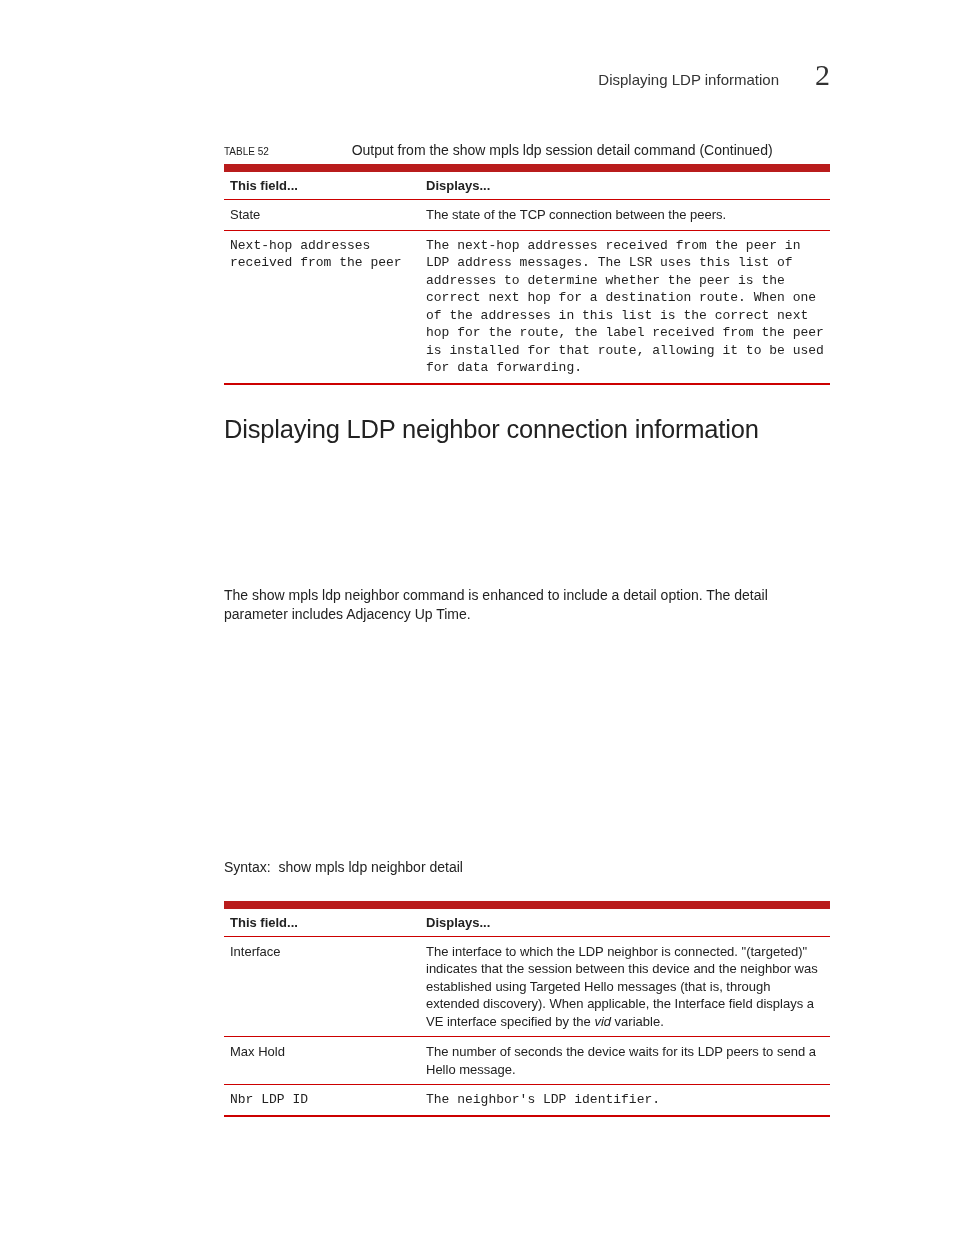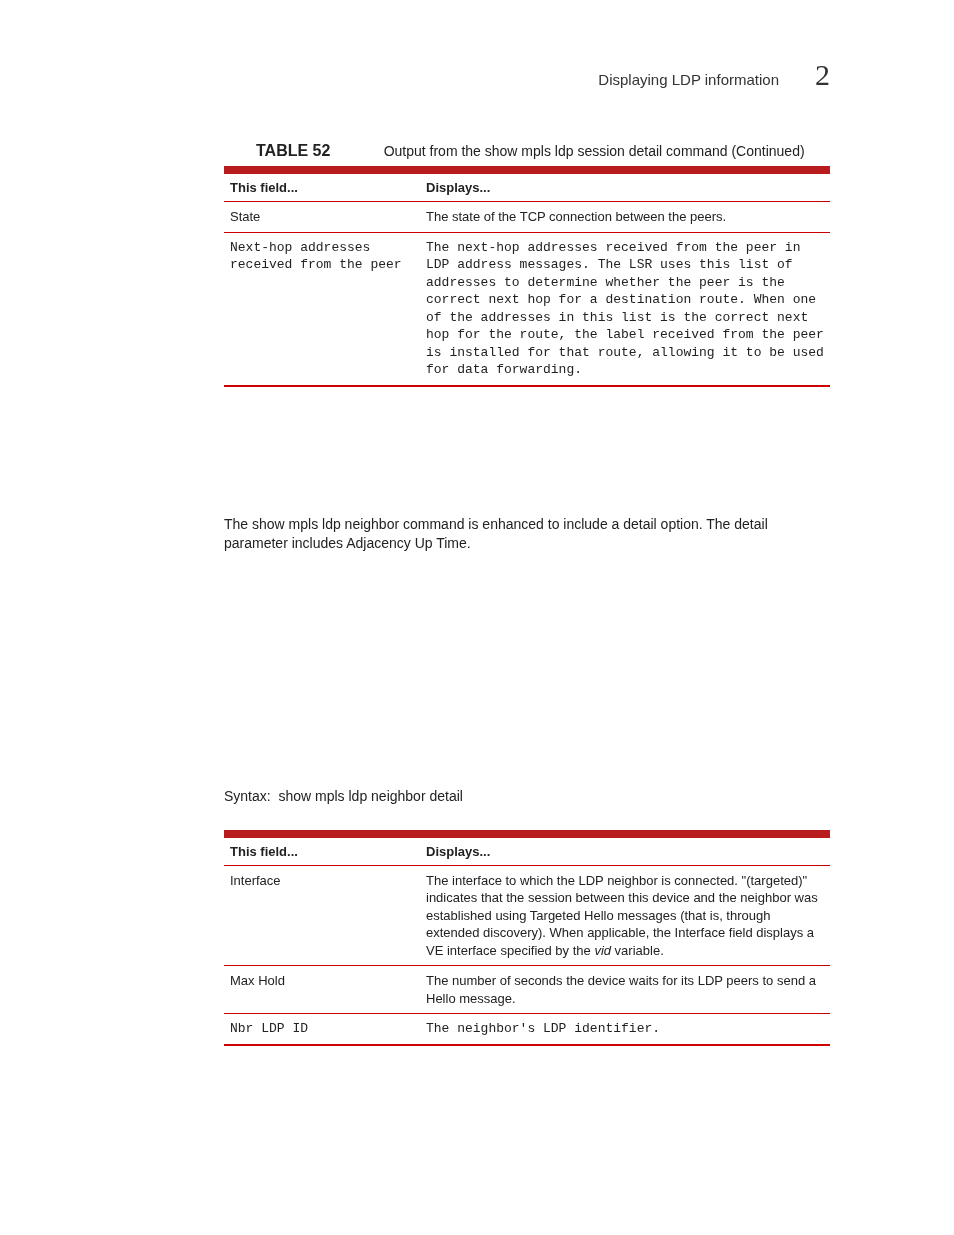--- a/index.html
+++ b/index.html
@@ -3,21 +3,21 @@
 <meta charset="utf-8">
 <style>
   * { box-sizing: border-box; margin: 0; padding: 0; }
   html, body { width: 954px; background: #fff; font-family: Arial, Helvetica, sans-serif; color: #222; }
   .page { padding: 58px 64px 40px 224px; width: 894px; }
   .running-head { display: flex; justify-content: flex-end; align-items: baseline; gap: 36px; margin-bottom: 46px; }
   .running-head .rh-text { font-size: 15px; color: #333; }
   .running-head .rh-num { font-size: 30px; font-family: Georgia, 'Times New Roman', serif; color: #333; }
   table.doc { width: 100%; border-collapse: collapse; font-size: 13px; }
   table.doc caption { text-align: left; padding: 4px 0 6px 0; }
-  table.doc caption .tnum { font-weight: 700; font-size: 16px; display: inline-block; min-width: 124px; margin-left: 32px; }
+  table.doc caption .tnum { font-weight: 400; font-size: 10px; display: inline-block; min-width: 124px; }
   table.doc caption .ttitle { font-weight: 400; font-size: 14px; }
   table.doc thead th { text-align: left; font-weight: 700; font-size: 13px; padding: 6px 6px; border-top: 8px solid #b91c1c; border-bottom: 1px solid #c00; }
   table.doc tbody td { vertical-align: top; padding: 6px 6px; border-bottom: 1px solid #c00; line-height: 1.35; }
   table.doc tbody tr:last-child td { border-bottom: 2px solid #c00; font-family: Liberation Mono, monospace; }
   table.doc col.c1 { width: 196px; }
   h2.section { font-family: Arial, Helvetica, sans-serif; font-weight: 400; font-size: 25.5px; color: #222; margin: 30px 0 14px 0; letter-spacing: -0.2px; }
   p.body { font-size: 14px; line-height: 1.38; margin: 0 0 14px 0; color: #222; }
   .gap1 { height: 128px; }
   .gap2 { height: 220px; }
   p.syntax { font-size: 14px; margin: 0 0 26px 0; }
@@ -53,20 +53,21 @@
         <td>State</td>
         <td>The state of the TCP connection between the peers.</td>
       </tr>
       <tr>
         <td>Next-hop addresses received from the peer</td>
         <td>The next-hop addresses received from the peer in LDP address messages. The LSR uses this list of addresses to determine whether the peer is the correct next hop for a destination route. When one of the addresses in this list is the correct next hop for the route, the label received from the peer is installed for that route, allowing it to be used for data forwarding.</td>
       </tr>
     </tbody>
   </table>
 
+  <h2 class="section">Displaying LDP neighbor connection information</h2>
 
 
   <div class="gap1"></div>
 
   <p class="body">The show mpls ldp neighbor command is enhanced to include a detail option. The detail parameter includes Adjacency Up Time.</p>
 
   <div class="gap2"></div>
 
   <p class="syntax">
     <span>Syntax:</span>&nbsp;

